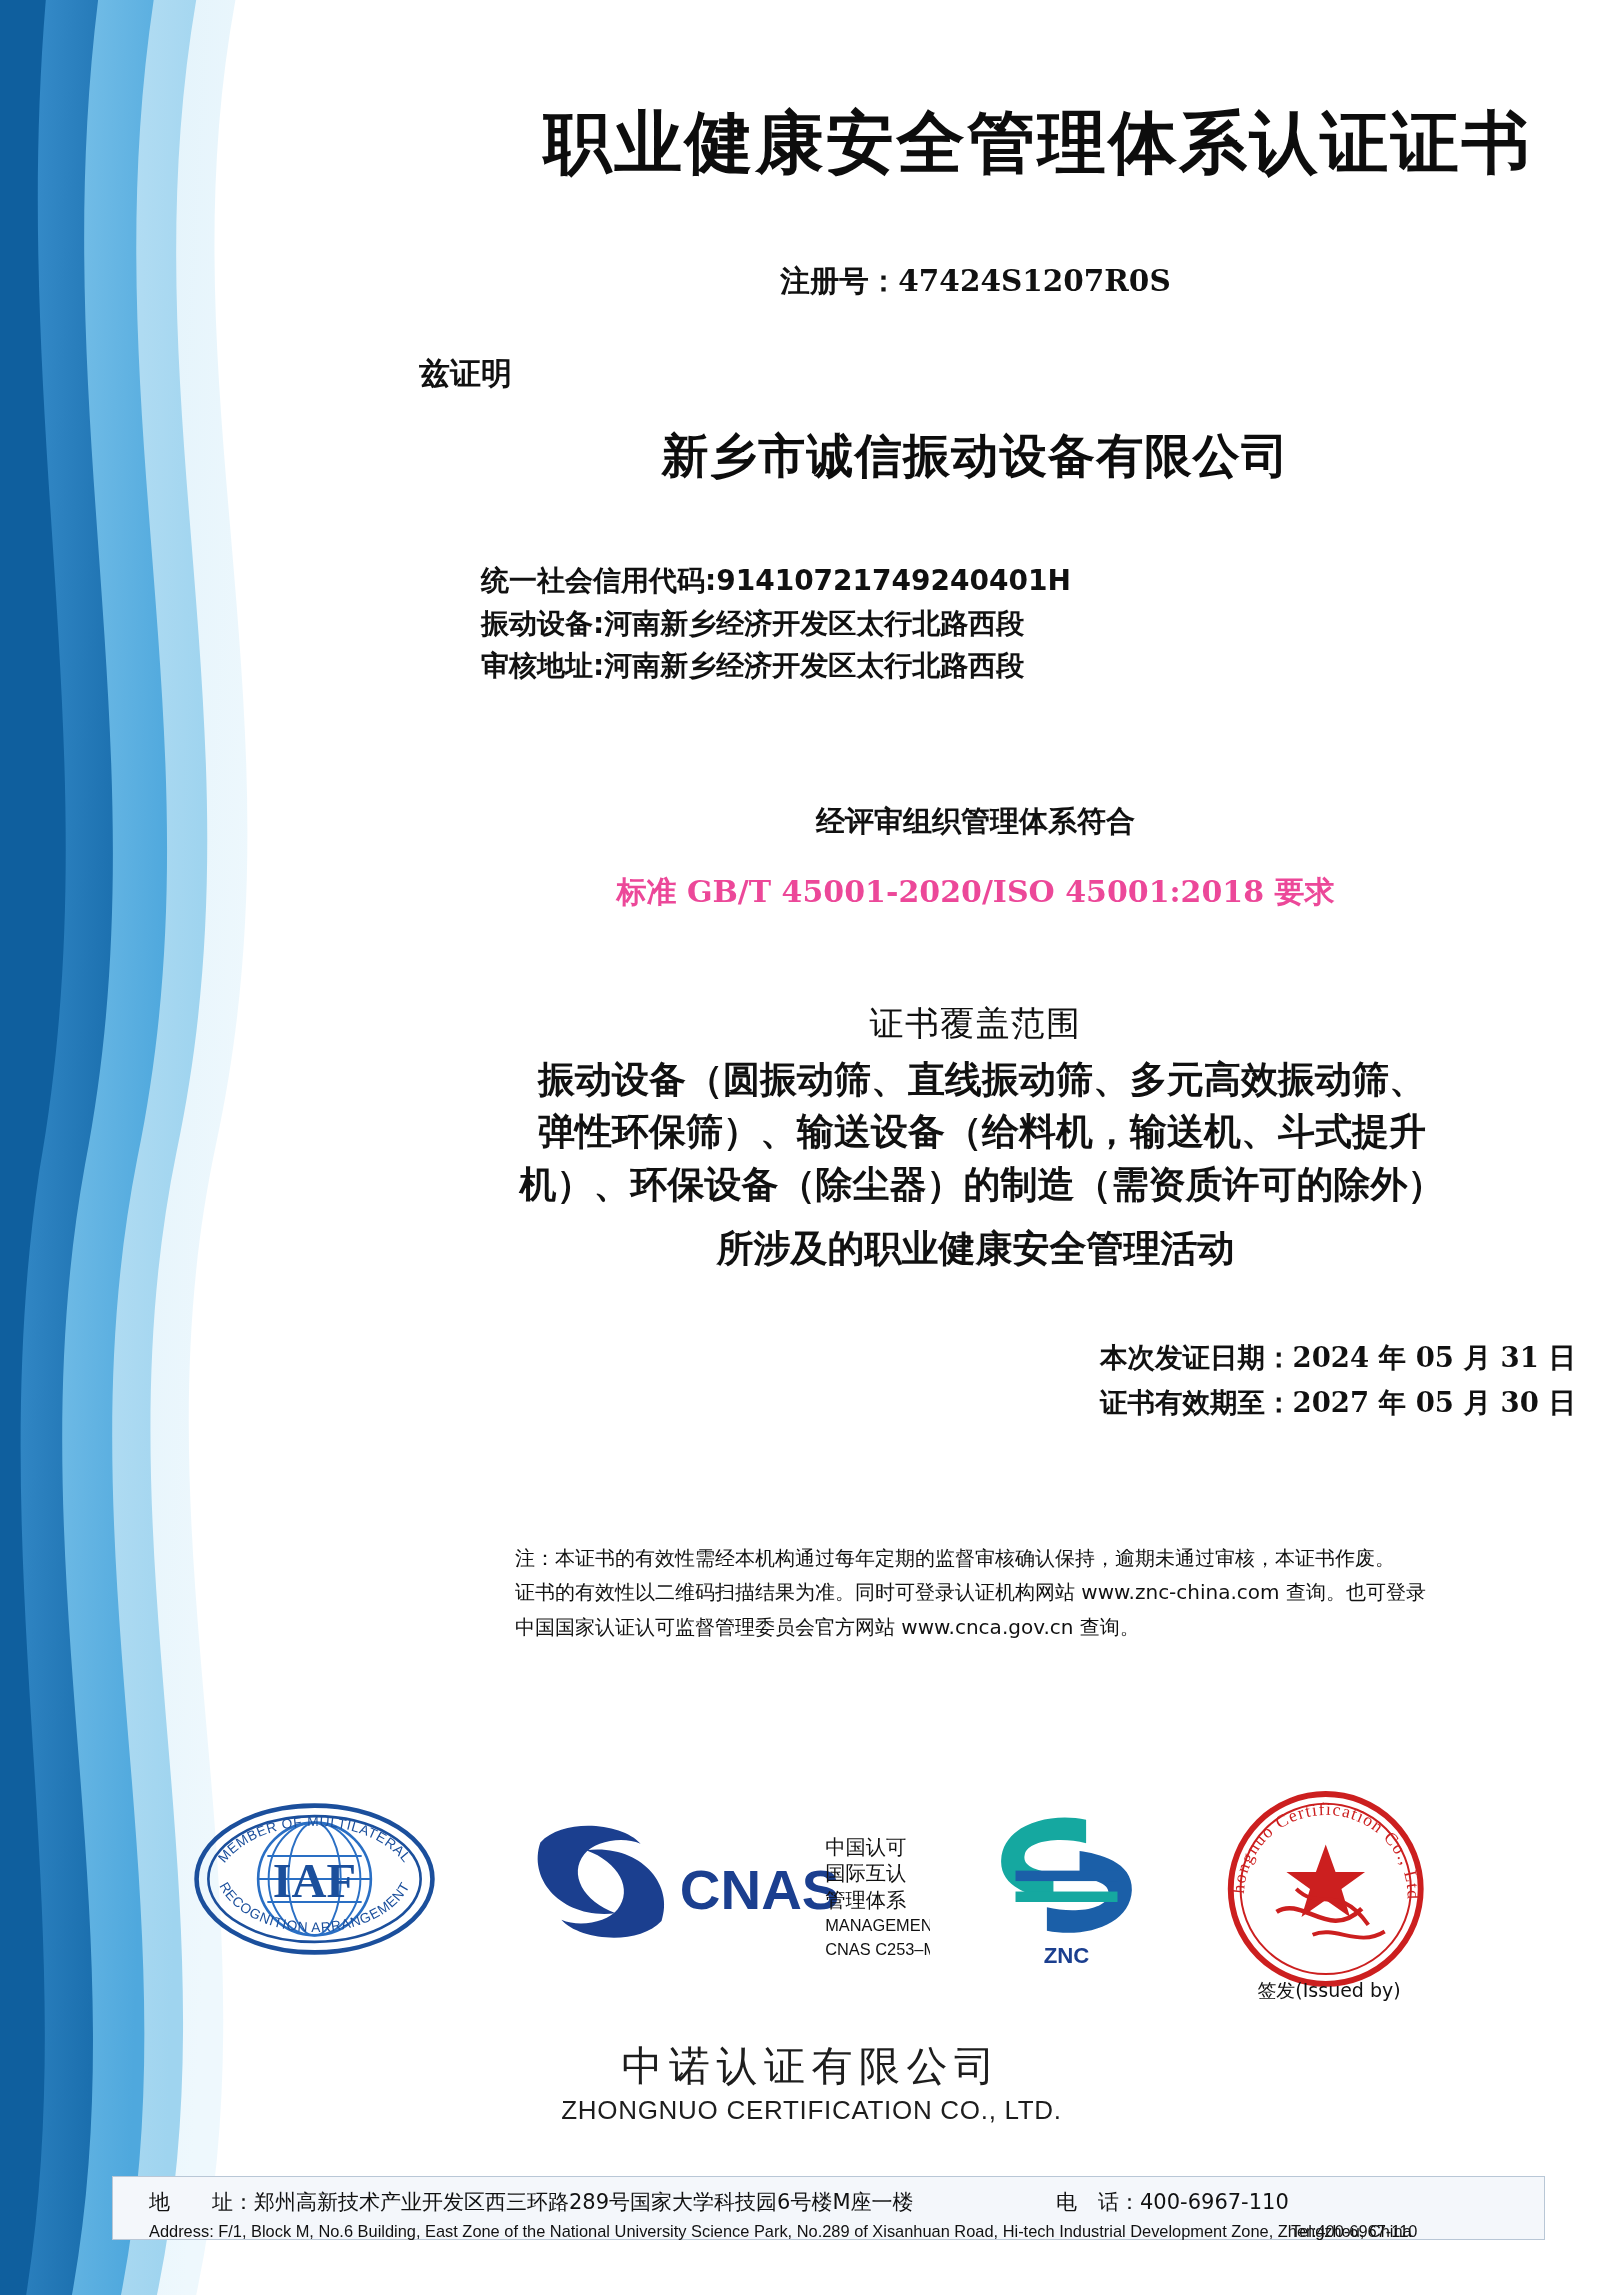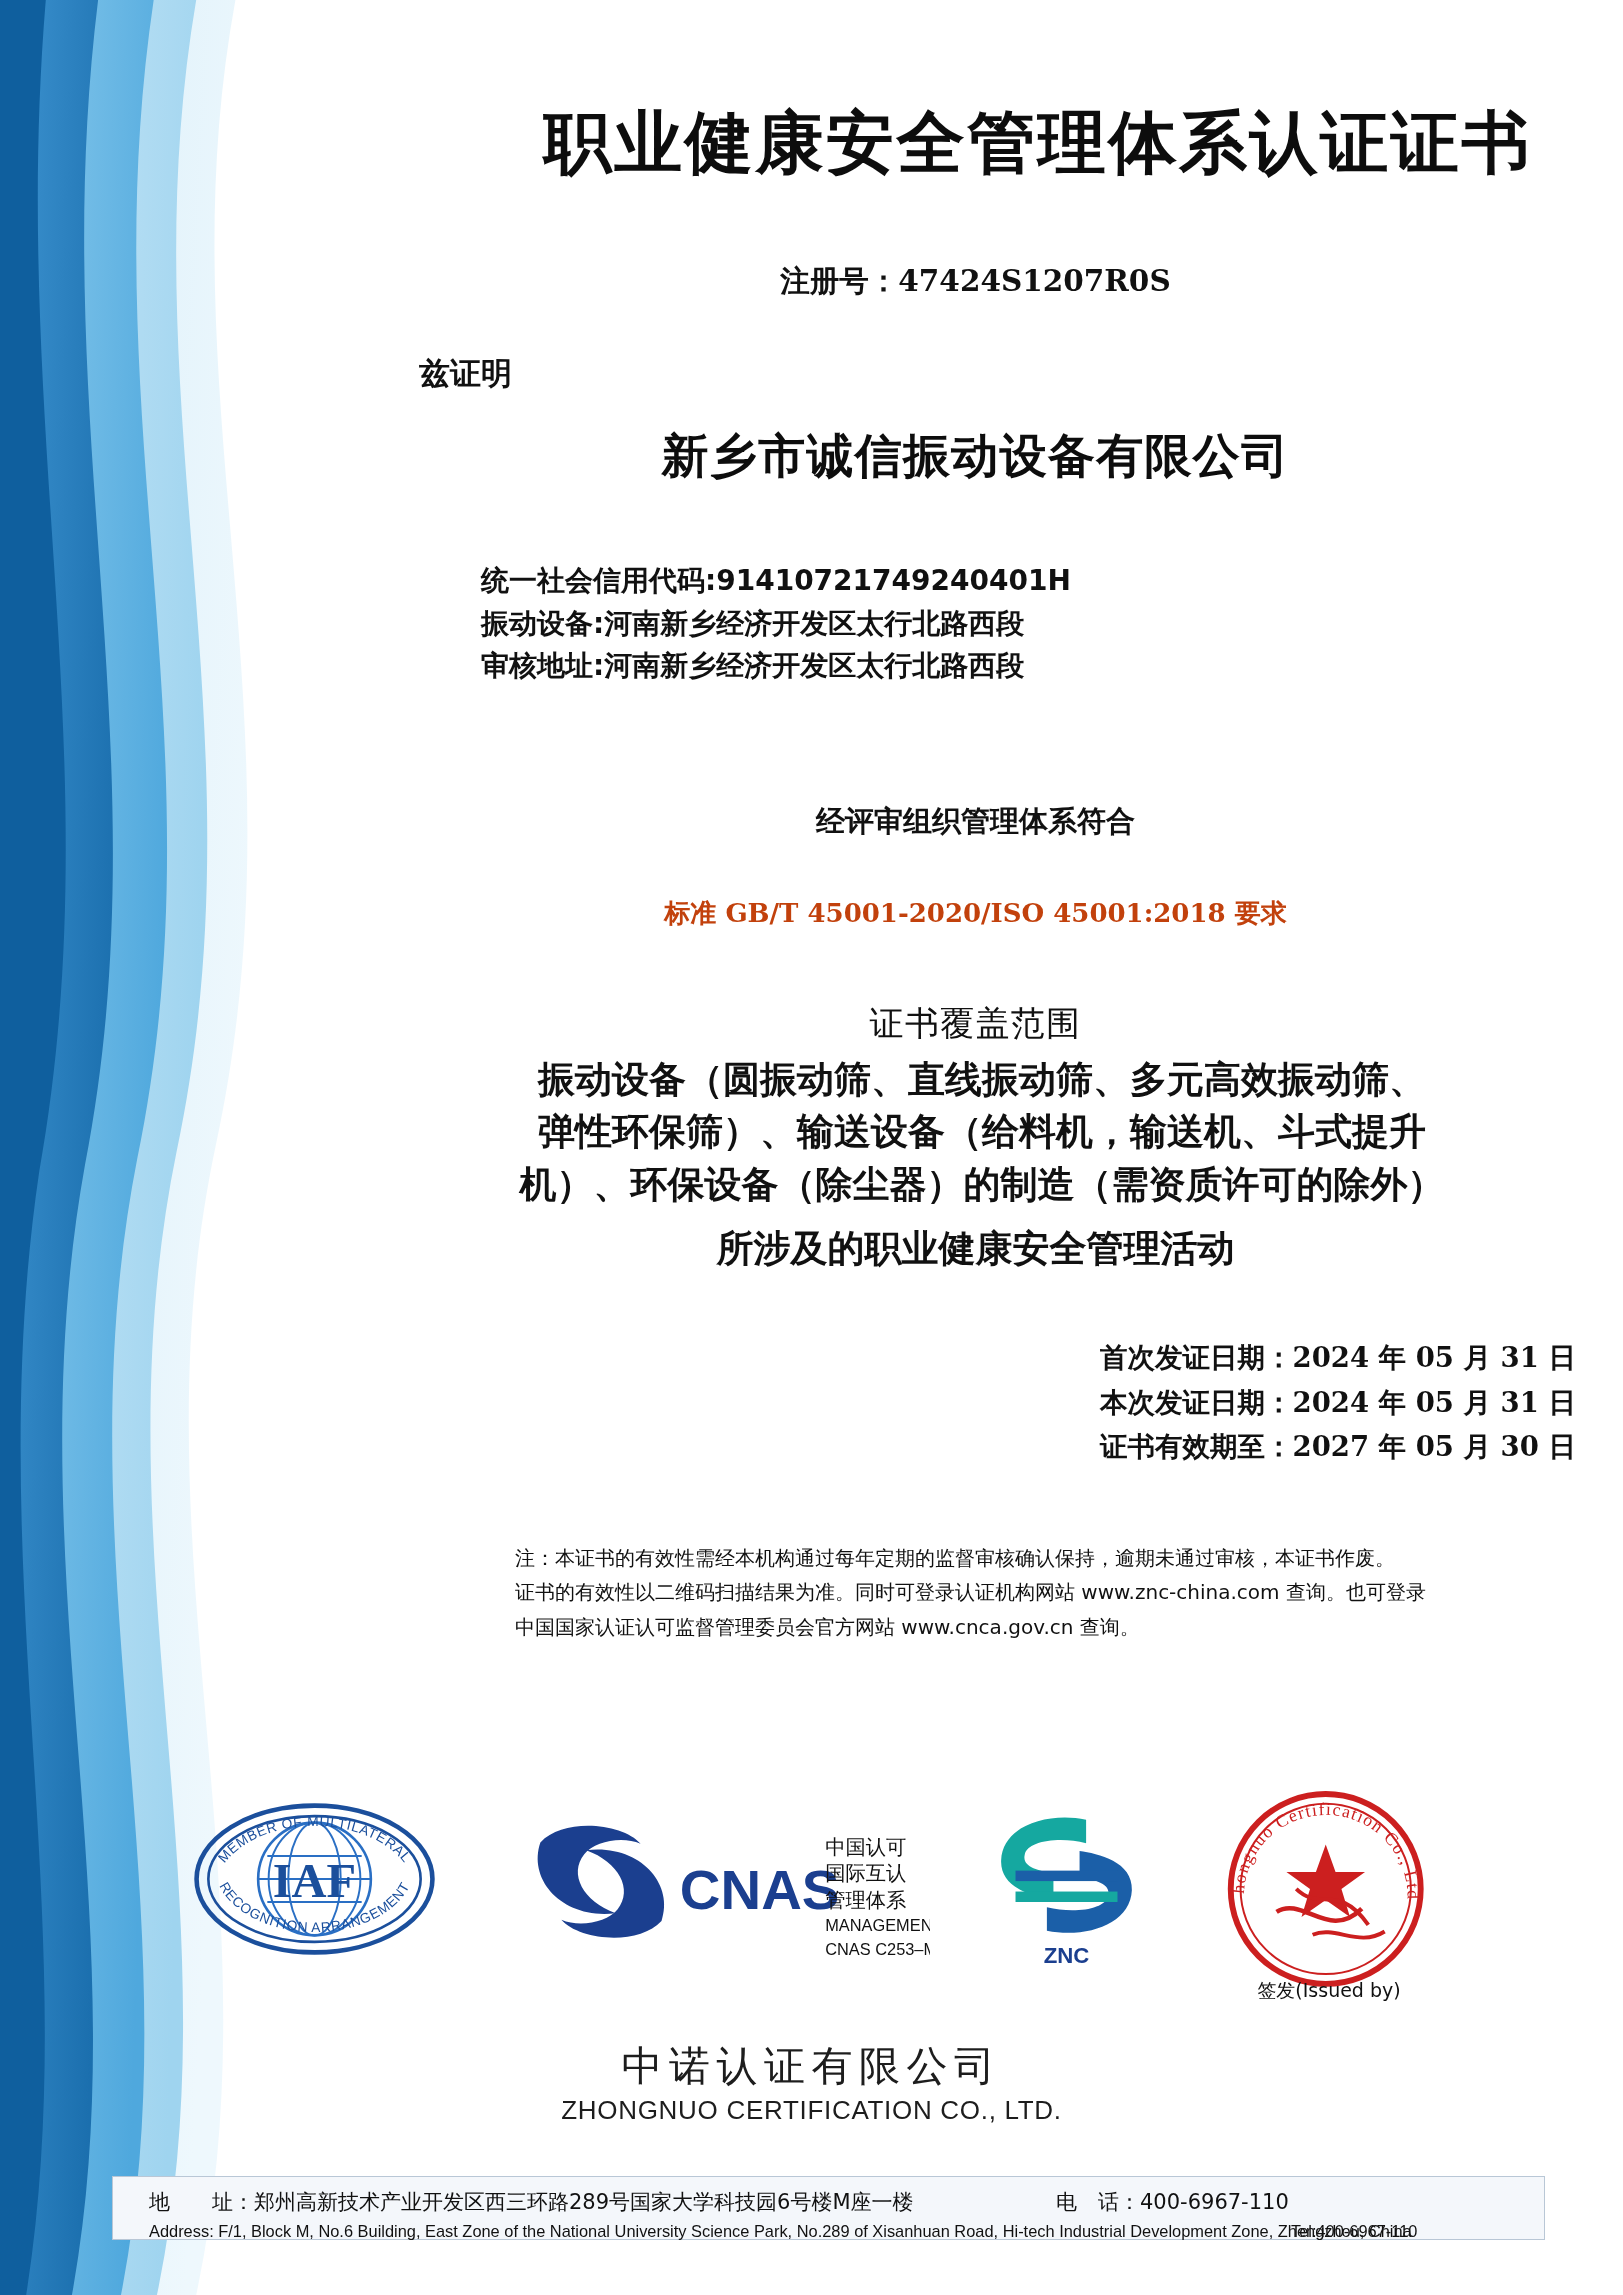--- a/index.html
+++ b/index.html
@@ -107,28 +107,28 @@
     left: 0;
     width: 1113px;
     text-align: center;
     font-family: "DejaVu Sans", sans-serif;
     font-weight: bold;
     font-size: 29px;
     color: #111;
   }
   .conform-2 {
     position: absolute;
-    top: 896px;
+    top: 872px;
     left: 0;
     width: 1113px;
     text-align: center;
     font-family: "DejaVu Serif", serif;
     font-weight: bold;
-    font-size: 26px;
-    color: #c2410c;
+    font-size: 30px;
+    color: #ec4899;
   }
 
   .scope-title {
     position: absolute;
     top: 1001px;
     left: 0;
     width: 1113px;
     text-align: center;
     font-family: "DejaVu Sans", sans-serif;
     font-weight: normal;
@@ -314,21 +314,20 @@
     <div class="conform-1">经评审组织管理体系符合</div>
     <div class="conform-2">标准 GB/T 45001-2020/ISO 45001:2018 要求</div>
 
     <div class="scope-title">证书覆盖范围</div>
     <div class="scope-body">振动设备（圆振动筛、直线振动筛、多元高效振动筛、</div>
     <div class="scope-body" style="top:1106px">弹性环保筛）、输送设备（给料机，输送机、斗式提升</div>
     <div class="scope-body" style="top:1159px">机）、环保设备（除尘器）的制造（需资质许可的除外）</div>
     <div class="scope-last">所涉及的职业健康安全管理活动</div>
 
     <div class="dates">
-      <div>首次发证日期：2024 年 05 月 31 日</div>
       <div>本次发证日期：2024 年 05 月 31 日</div>
       <div>证书有效期至：2027 年 05 月 30 日</div>
     </div>
 
     <div class="notes">
       <div>注：本证书的有效性需经本机构通过每年定期的监督审核确认保持，逾期未通过审核，本证书作废。</div>
       <div>证书的有效性以二维码扫描结果为准。同时可登录认证机构网站 www.znc-china.com 查询。也可登录</div>
       <div>中国国家认证认可监督管理委员会官方网站 www.cnca.gov.cn 查询。</div>
     </div>
 

